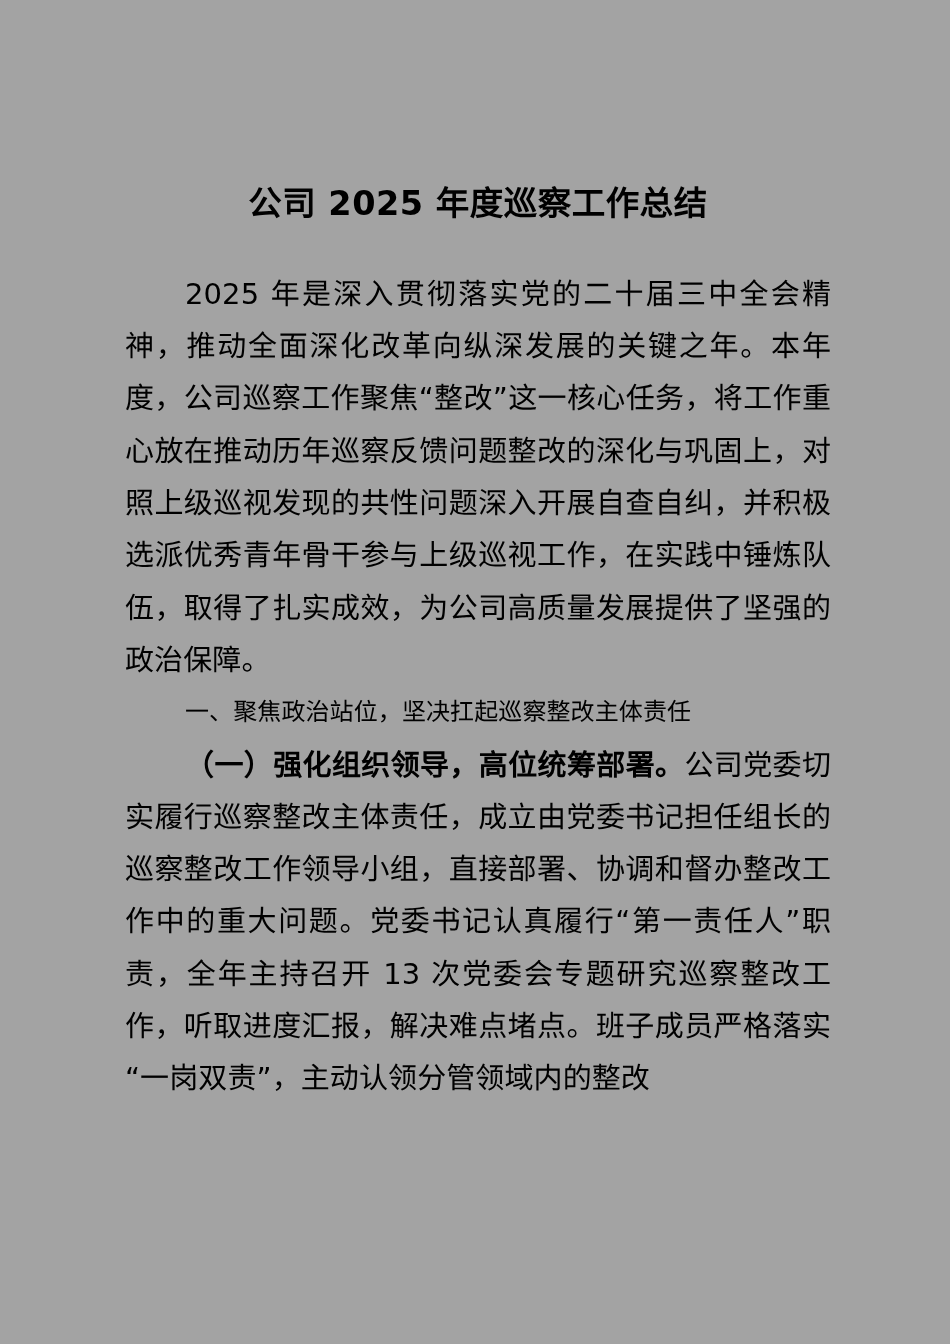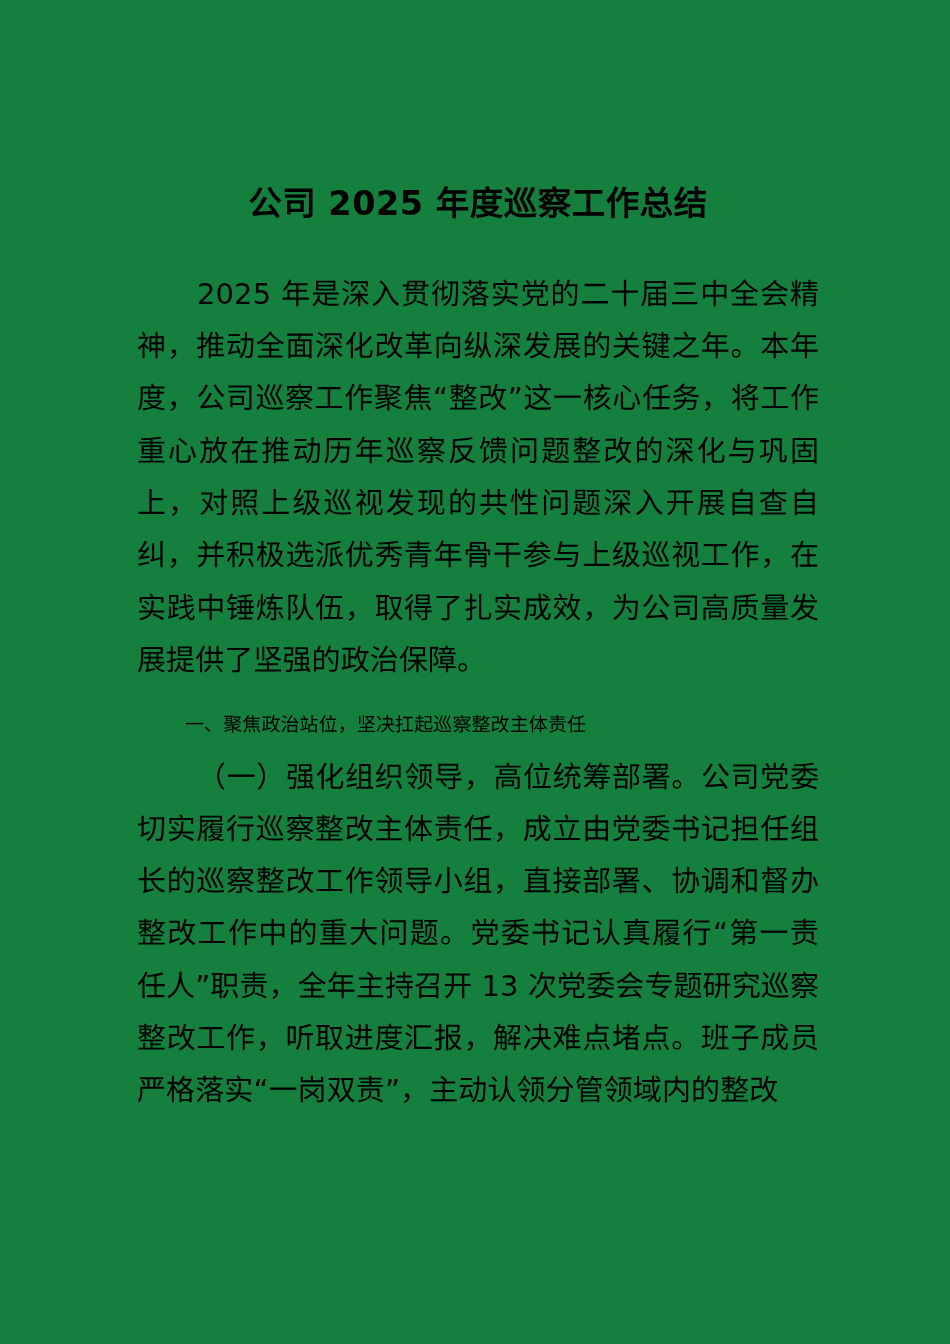--- a/index.html
+++ b/index.html
@@ -5,21 +5,21 @@
 <style>
   html, body {
     margin: 0;
     padding: 0;
     background: #ffffff;
   }
   .page {
     position: relative;
     width: 950px;
     height: 1344px;
-    background: #15803d;
+    background: #a3a3a3;
     box-sizing: border-box;
     overflow: hidden;
     font-family: "DejaVu Sans", "Liberation Sans", sans-serif;
     color: #000000;
     -webkit-font-smoothing: antialiased;
   }
   .content {
     position: absolute;
     left: 125px;
     top: 0;
@@ -35,44 +35,44 @@
     padding-top: 183px;
     white-space: pre;
   }
   .para {
     font-size: 29px;
     font-weight: 400;
     line-height: 52.3px;
     text-align: justify;
     text-justify: inter-ideograph;
     text-align-last: left;
-    margin: 12px;
+    margin: 0;
     letter-spacing: 0.1px;
     word-break: break-all;
   }
   .para.indent {
     text-indent: 60px;
   }
   .para-lead {
     margin-top: 43px;
   }
   .para-gap {
     margin-top: 0px;
   }
   .section-heading {
-    font-size: 19px;
+    font-size: 24px;
     font-weight: 400;
     line-height: 52.3px;
     text-indent: 60px;
     margin: 0;
     text-align: left;
     letter-spacing: 0.1px;
   }
   .bold-run {
-    font-weight: 400;
+    font-weight: 700;
   }
 </style>
 </head>
 <body>
 
 <div class="page">
   <div class="content">
 
     <h1 class="doc-title">公司 2025 年度巡察工作总结</h1>
 

